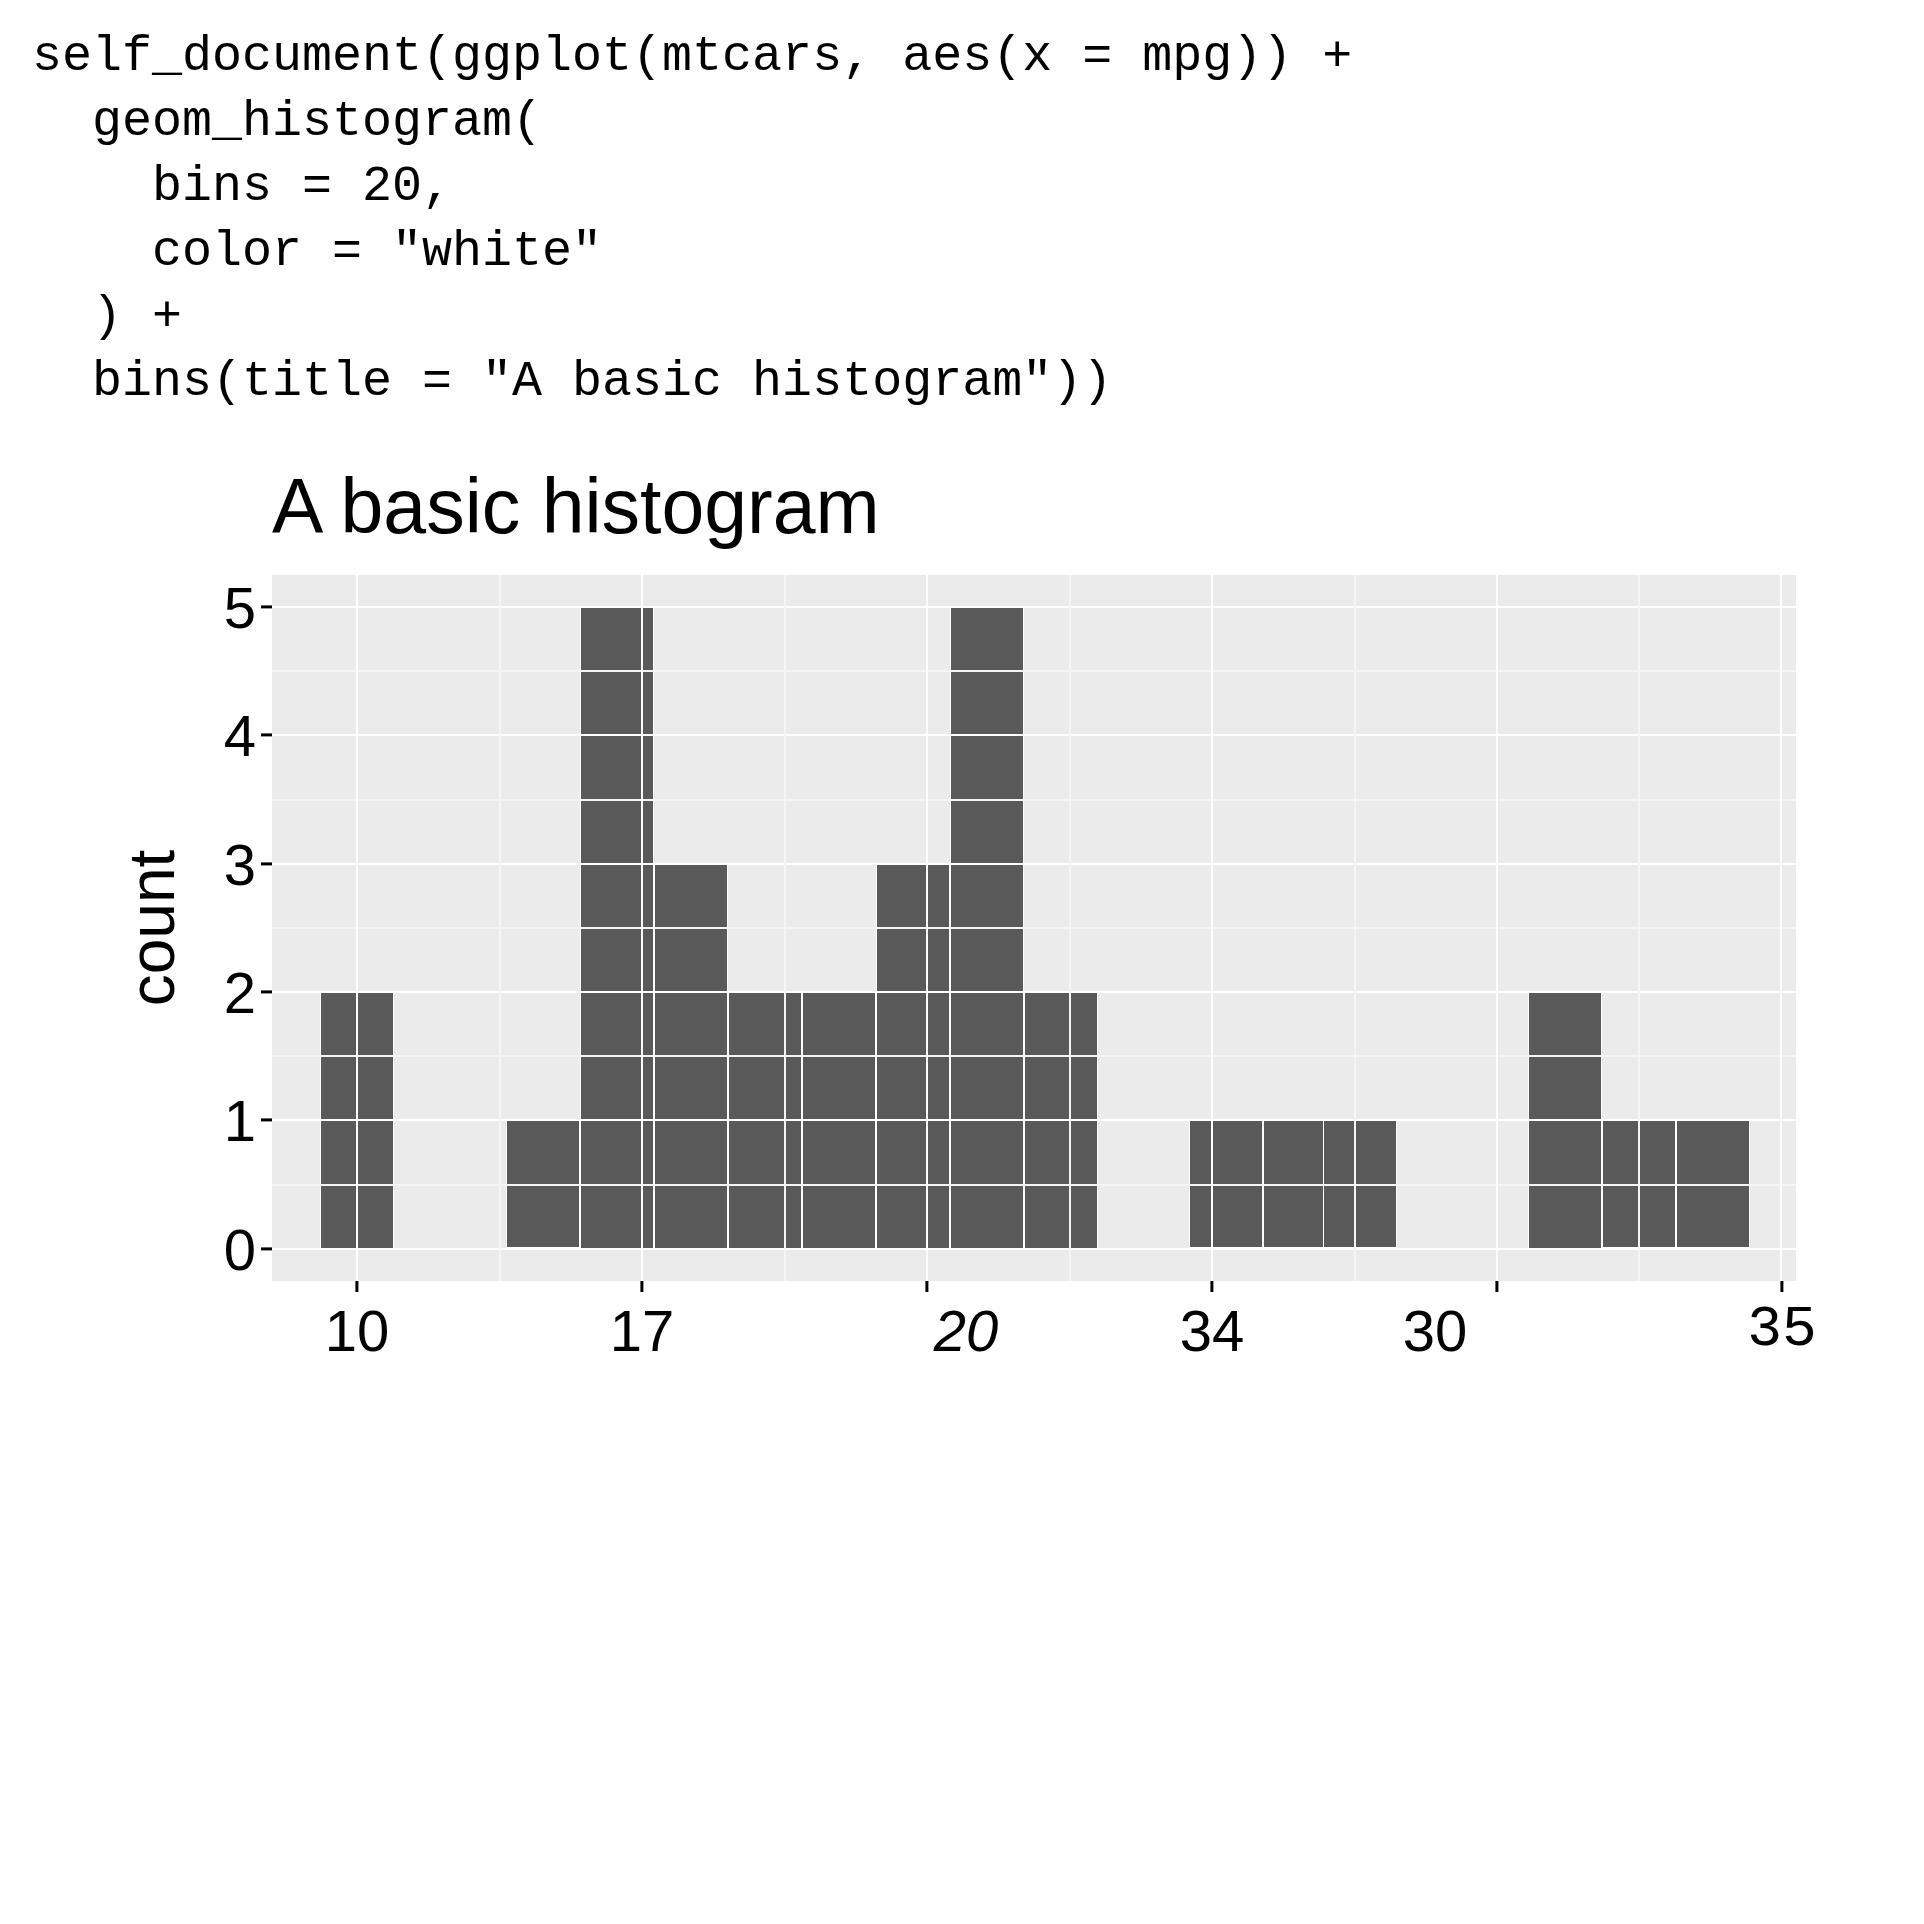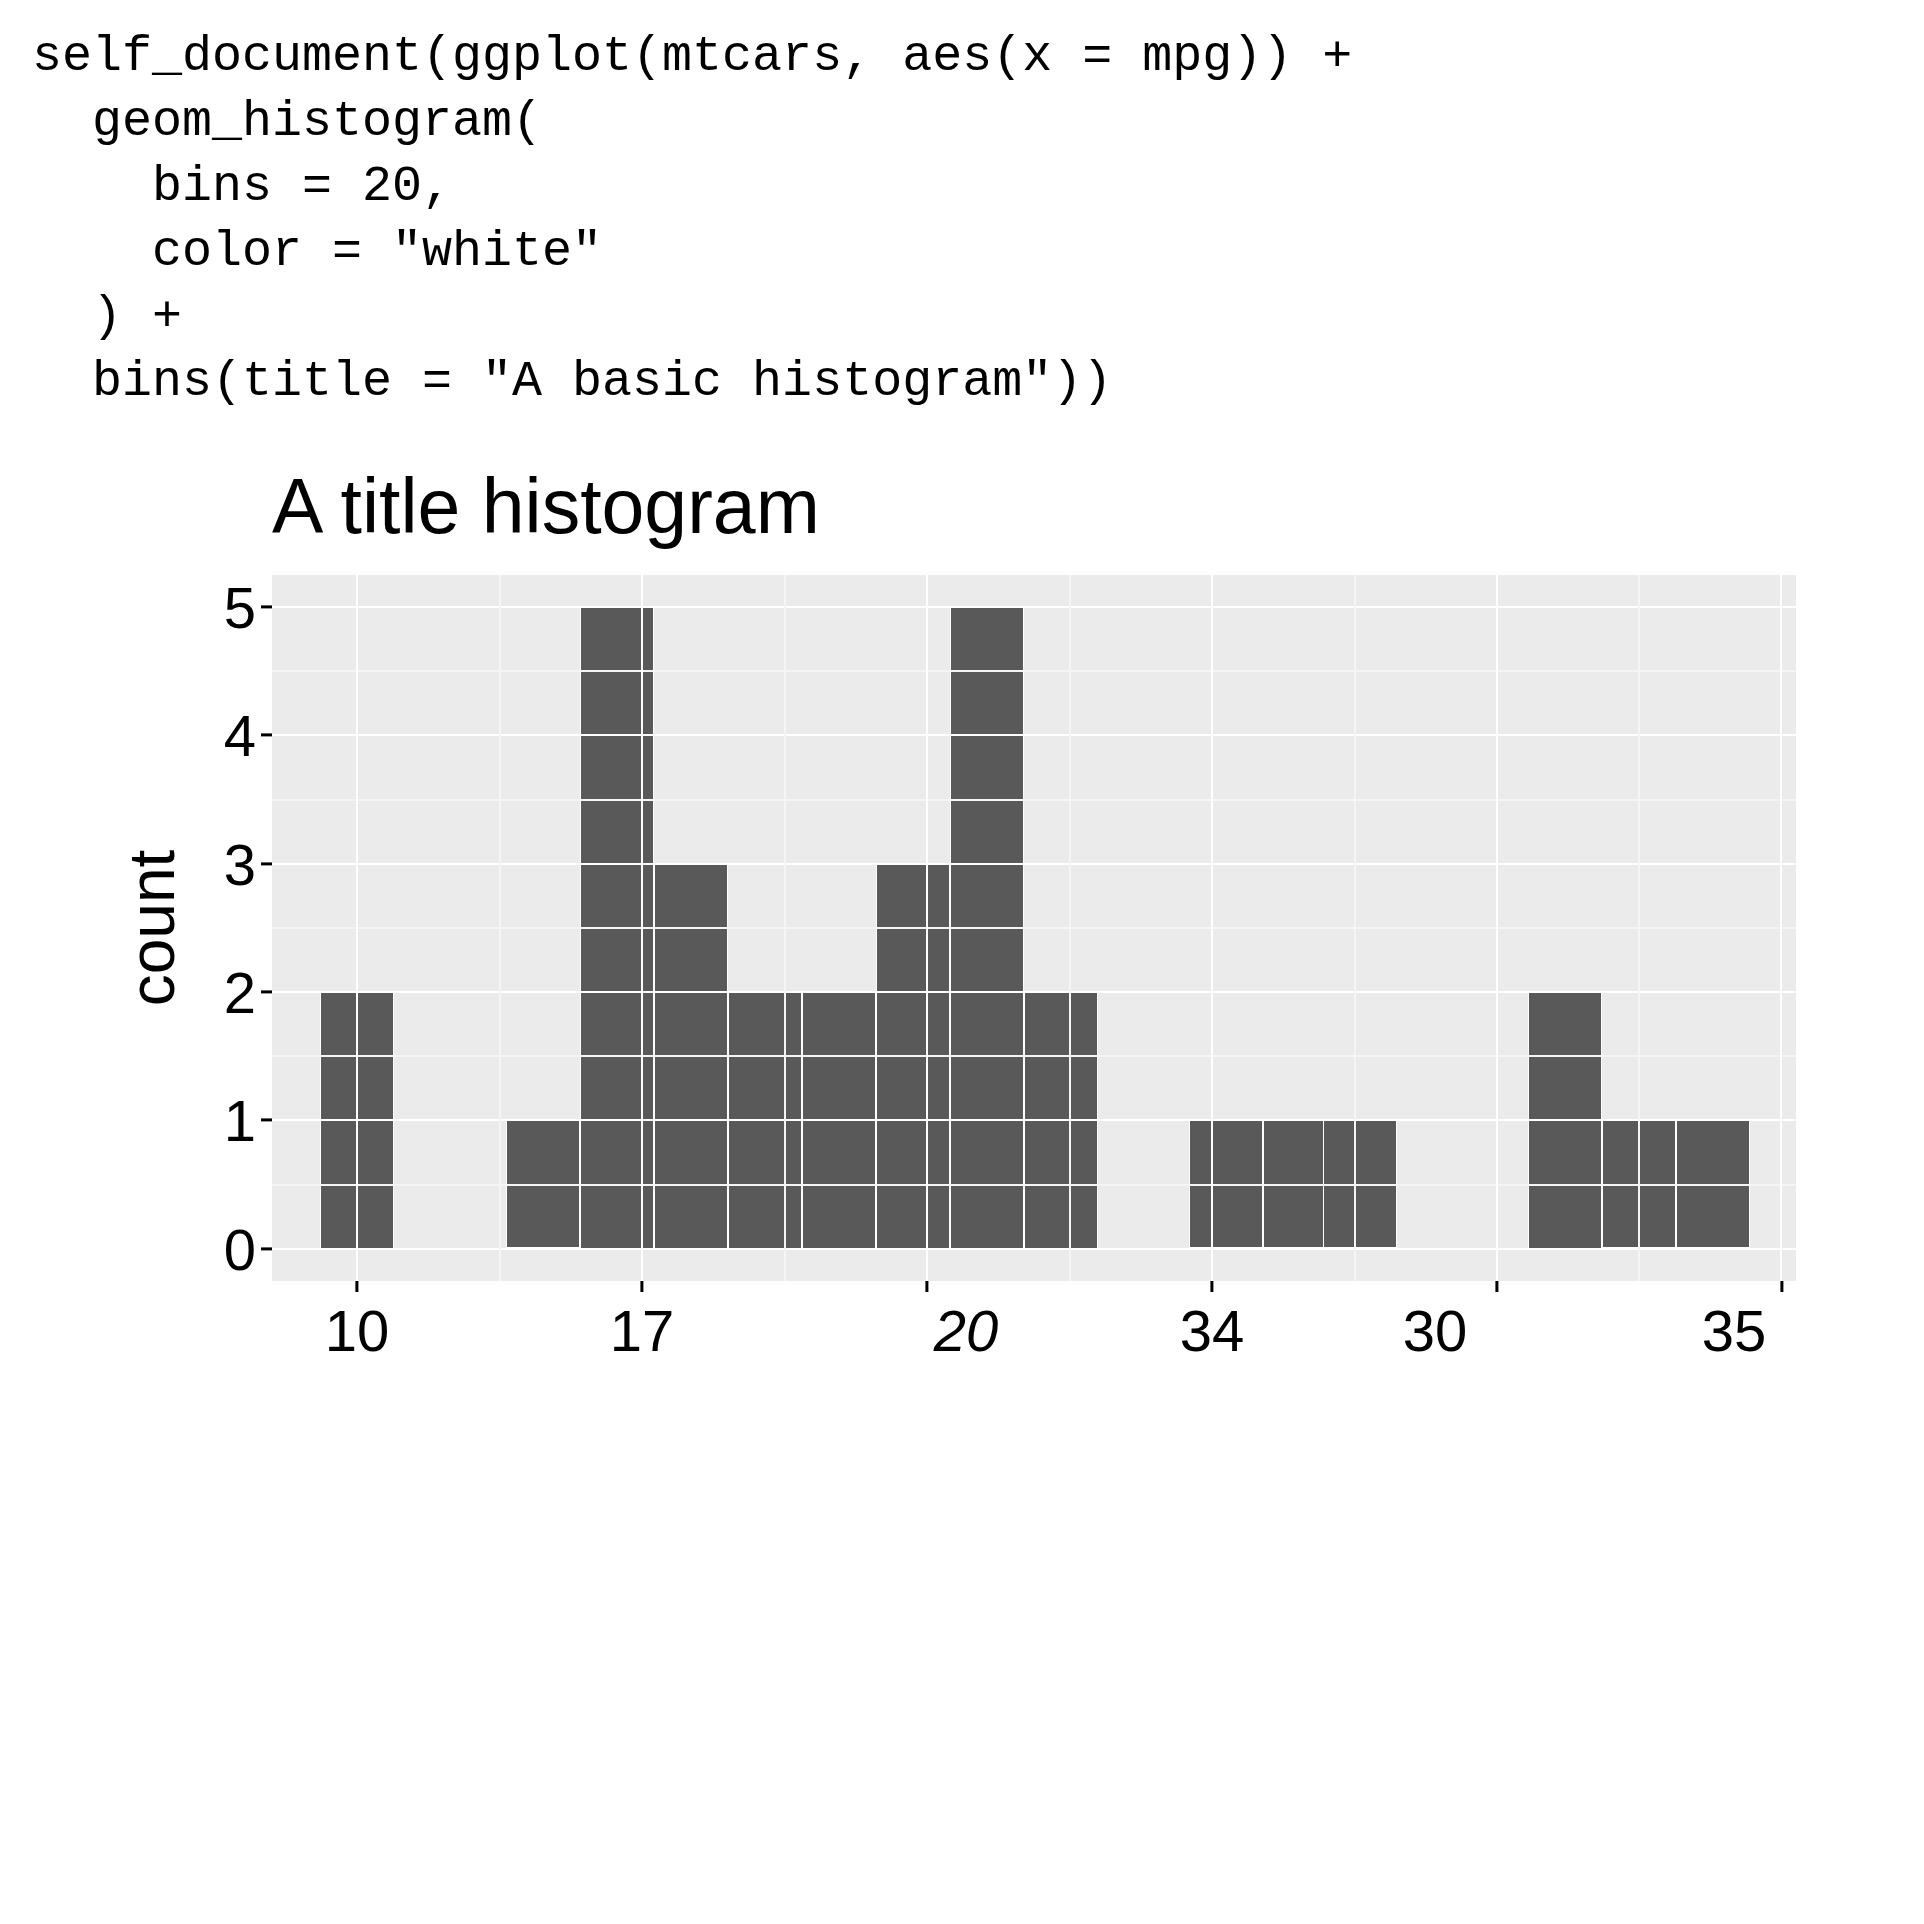--- a/index.html
+++ b/index.html
@@ -154,21 +154,21 @@
 <div class="page">
 
   <div class="code-block">self_document(ggplot(mtcars, aes(x = mpg)) +
   geom_histogram(
     bins = 20,
     color = "white"
   ) +
   bins(title = "A basic histogram"))</div>
 
   <div class="chart-area">
-    <div class="chart-title">A title histogram</div>
+    <div class="chart-title">A basic histogram</div>
 
     <div class="plot-row">
       <div class="ylab-container">
         <div class="ylab">count</div>
       </div>
       <div class="yticks" id="yticks" style="height: 706px;">
           <div class="ytick-label" style="top: 674px;">0</div>
           <div class="ytick-mark" style="top: 674px;"></div>
           <div class="ytick-label" style="top: 545px;">1</div>
           <div class="ytick-mark" style="top: 545px;"></div>
@@ -229,18 +229,18 @@
         <div class="xtick-label" style="left: 85px;">10</div>
         <div class="xtick-mark" style="left: 370px;"></div>
         <div class="xtick-label" style="left: 370px;">17</div>
         <div class="xtick-mark" style="left: 655px;"></div>
         <div class="xtick-label" style="left: 694px; font-style: italic;">20</div>
         <div class="xtick-mark" style="left: 940px;"></div>
         <div class="xtick-label" style="left: 940px;">34</div>
         <div class="xtick-mark" style="left: 1225px;"></div>
         <div class="xtick-label" style="left: 1163px;">30</div>
         <div class="xtick-mark" style="left: 1510px;"></div>
-        <div class="xtick-label" style="left: 1462px;">35</div>
+        <div class="xtick-label" style="left: 1510px; font-family: Liberation Mono, monospace;">35</div>
       </div>
   </div>
 
 </div>
 
 
 </body></html>

